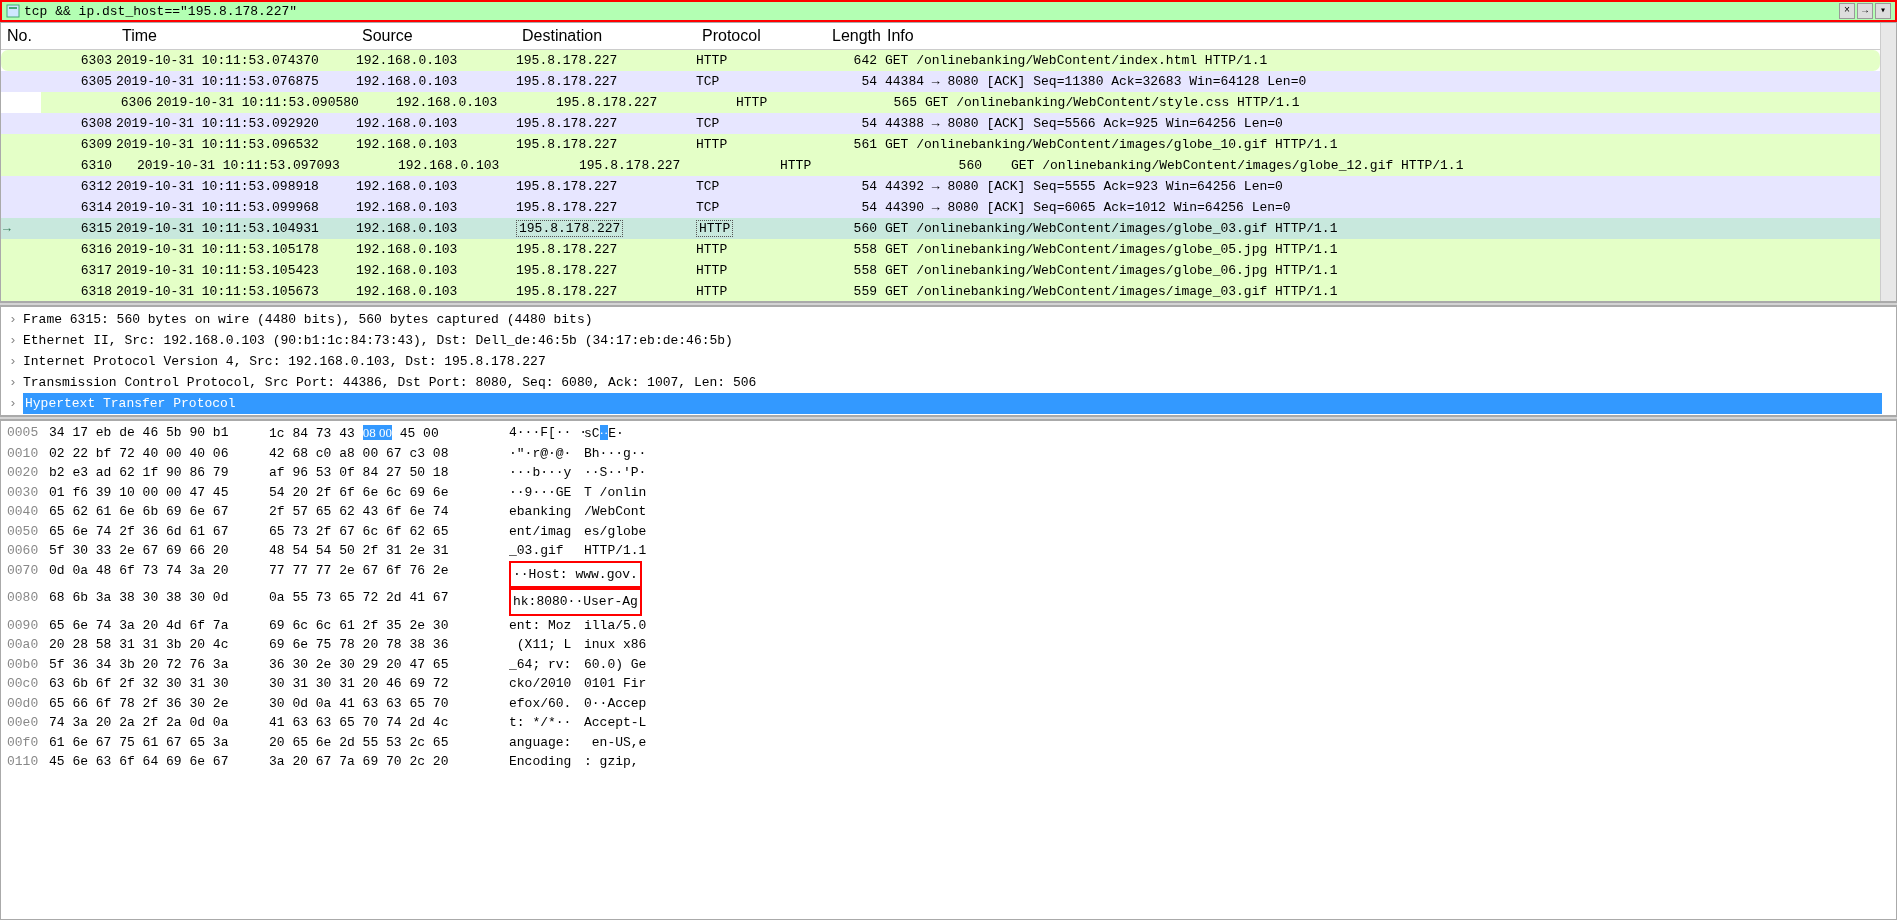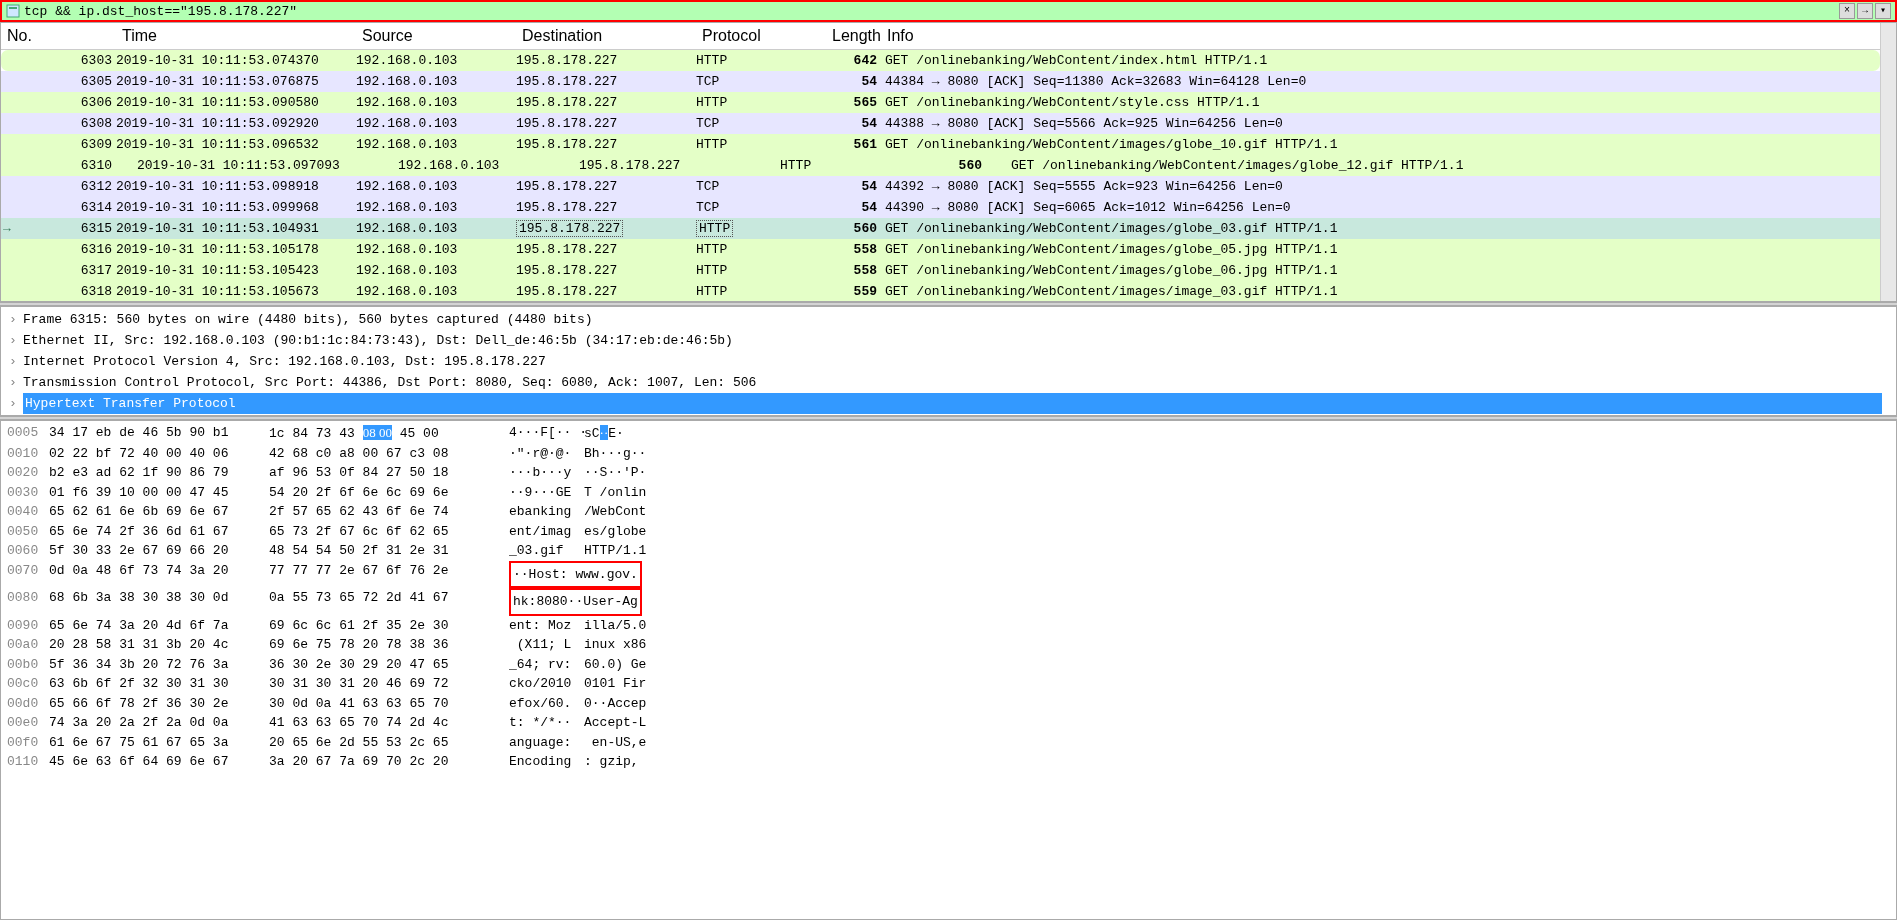--- a/index.html
+++ b/index.html
@@ -75,21 +75,21 @@
   .packet-rows {
     overflow-y: auto;
   }
   .packet-row {
     display: flex;
     padding: 0;
     line-height: 21px;
     white-space: nowrap;
   }
   .packet-row .col-no { text-align: right; padding-right: 4px;}
-  .packet-row .col-len { text-align: right; padding-right: 4px; font-weight: bold;}
+  .packet-row .col-len { text-align: right; padding-right: 4px;}
   .row-http { background: #e4ffc7; }
   .row-tcp { background: #e7e6ff; }
   .row-selected {
     background: #c8e8dd !important;
   }
   .row-selected .col-dst .boxed,
   .row-selected .col-proto .boxed {
     border: 1px dotted #555;
     padding: 0 2px;
   }
@@ -209,21 +209,21 @@
           </div>
           <div class="packet-row row-tcp" style="position: relative;">
             <div class="col-no">6305</div>
             <div class="col-time">2019-10-31 10:11:53.076875</div>
             <div class="col-src">192.168.0.103</div>
             <div class="col-dst">195.8.178.227</div>
             <div class="col-proto">TCP</div>
             <div class="col-len">54</div>
             <div class="col-info">44384 → 8080 [ACK] Seq=11380 Ack=32683 Win=64128 Len=0</div>
           </div>
-          <div class="packet-row row-http" style="position: relative;">
+          <div class="packet-row row-http" style="position: relative; margin-left: 40px;">
             <div class="col-no">6306</div>
             <div class="col-time">2019-10-31 10:11:53.090580</div>
             <div class="col-src">192.168.0.103</div>
             <div class="col-dst">195.8.178.227</div>
             <div class="col-proto">HTTP</div>
             <div class="col-len">565</div>
             <div class="col-info">GET /onlinebanking/WebContent/style.css HTTP/1.1</div>
           </div>
           <div class="packet-row row-tcp" style="position: relative;">
             <div class="col-no">6308</div>

